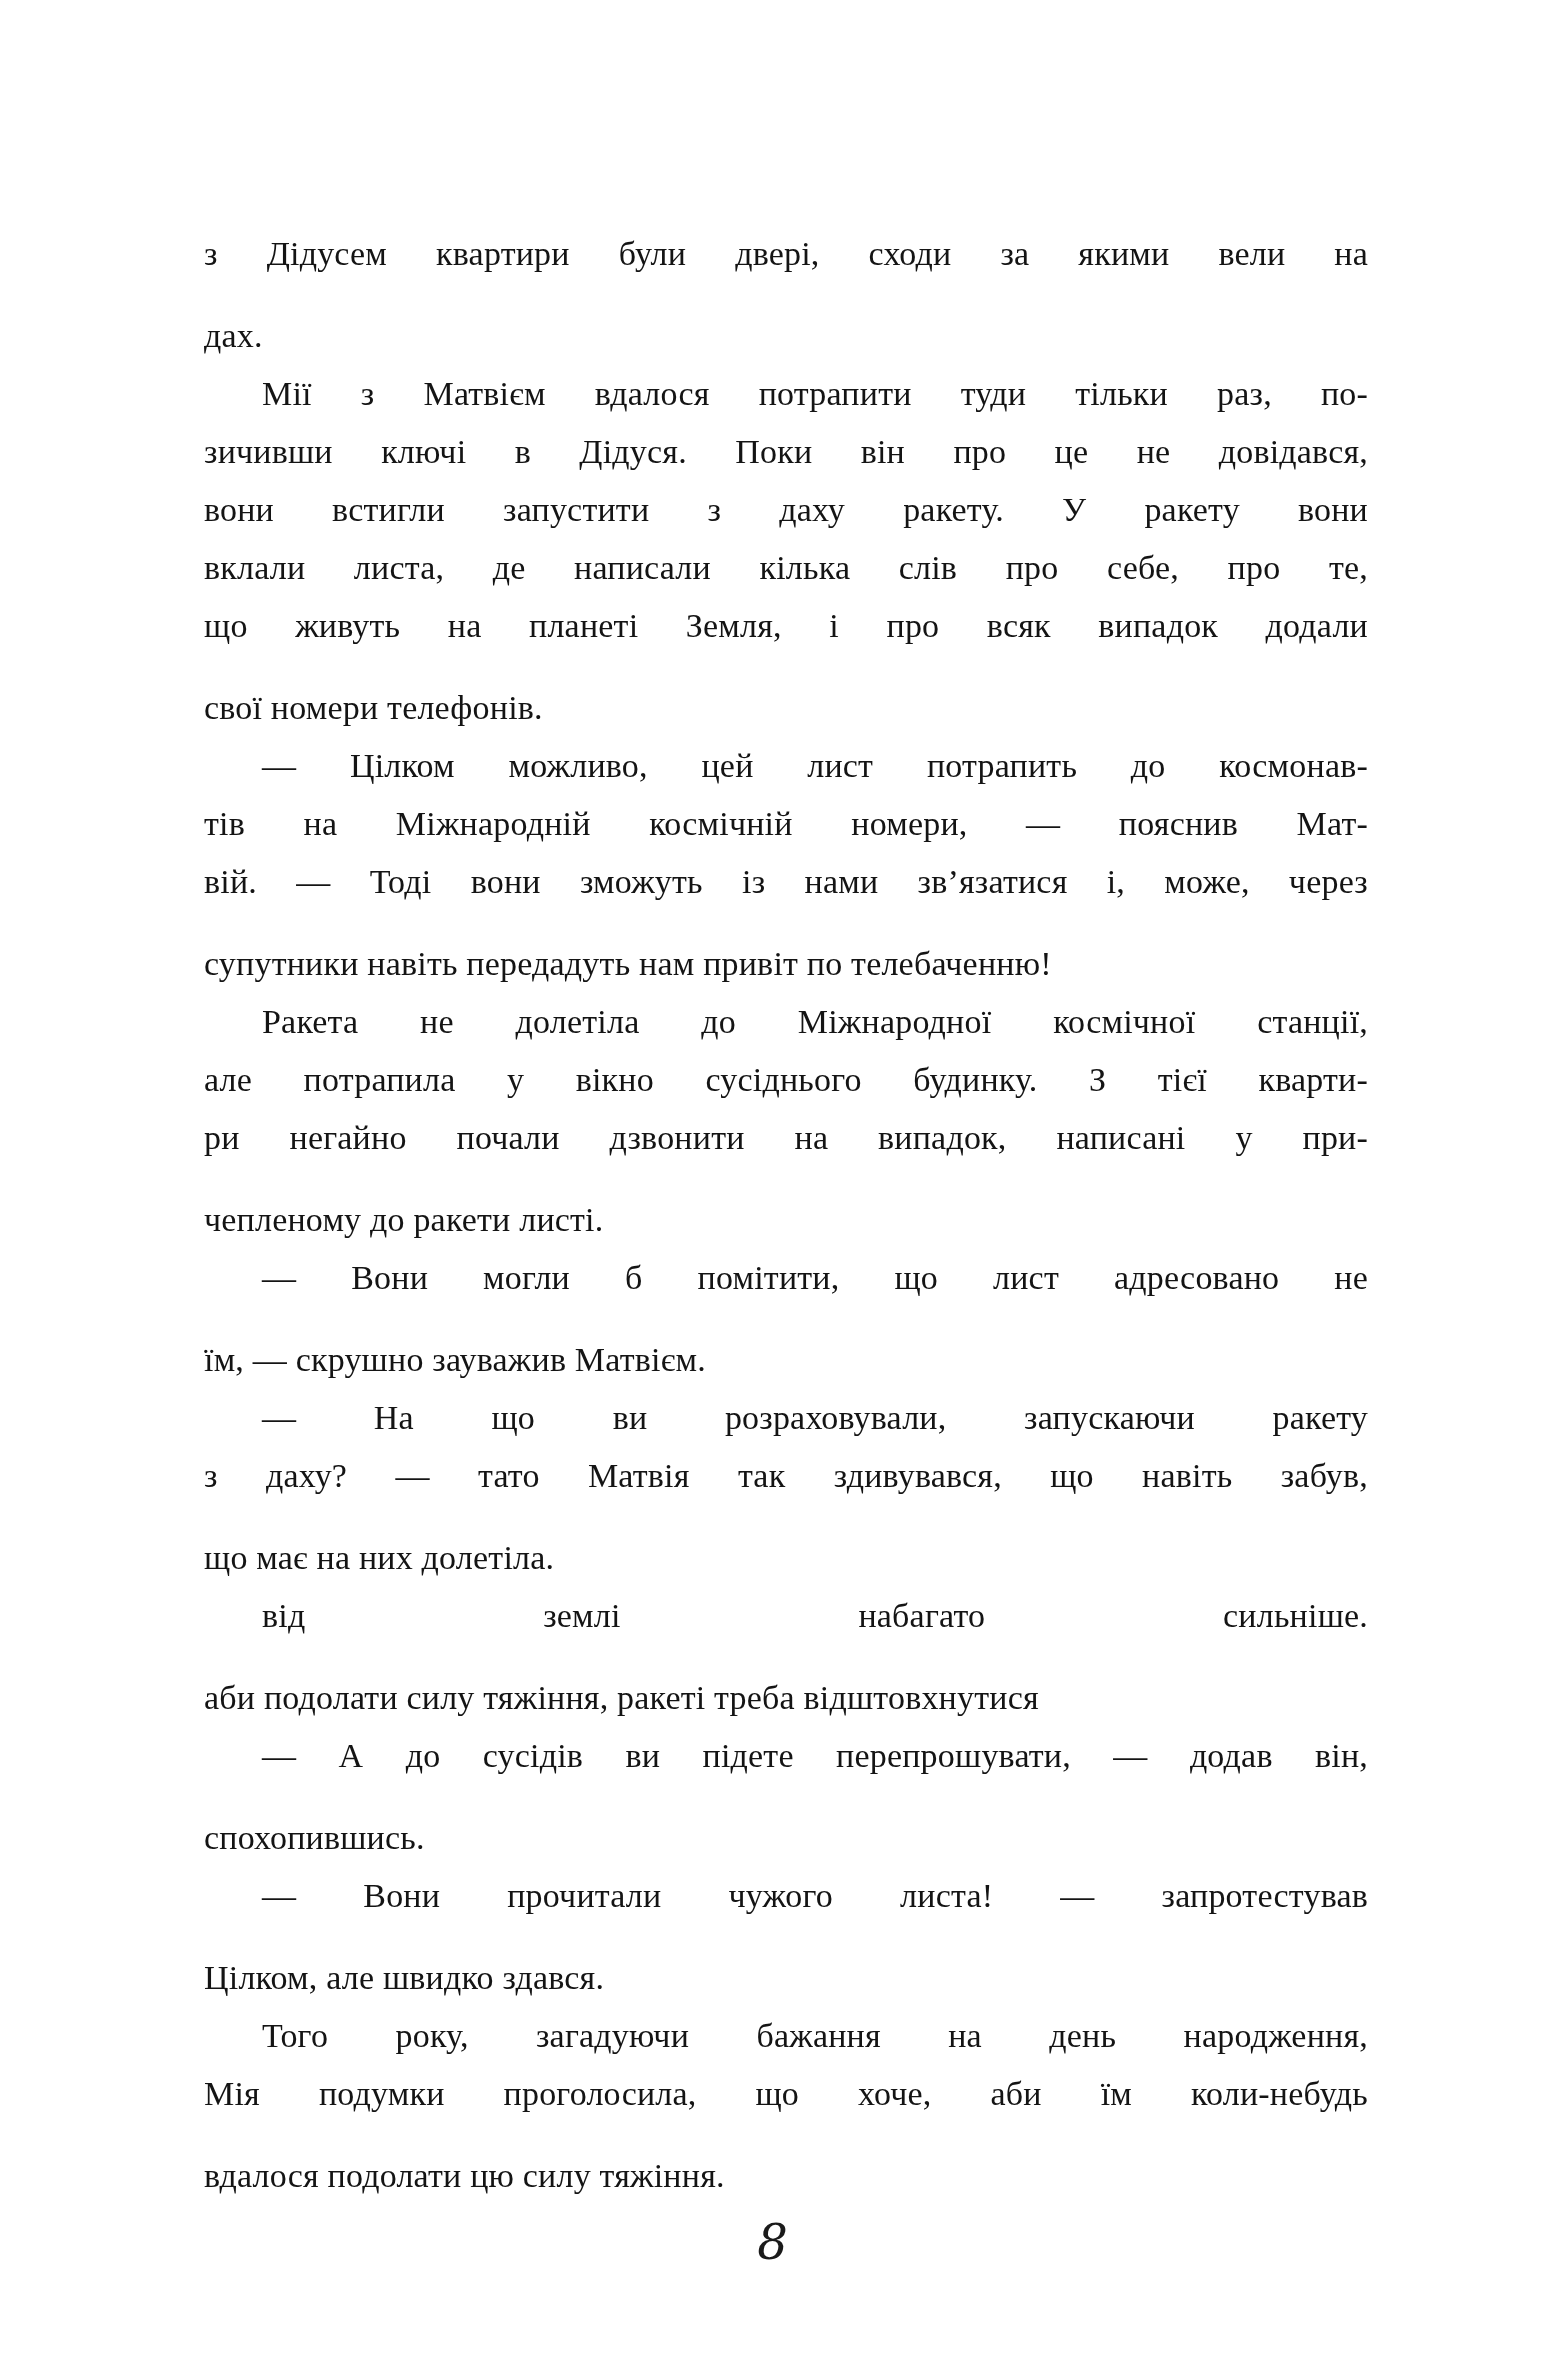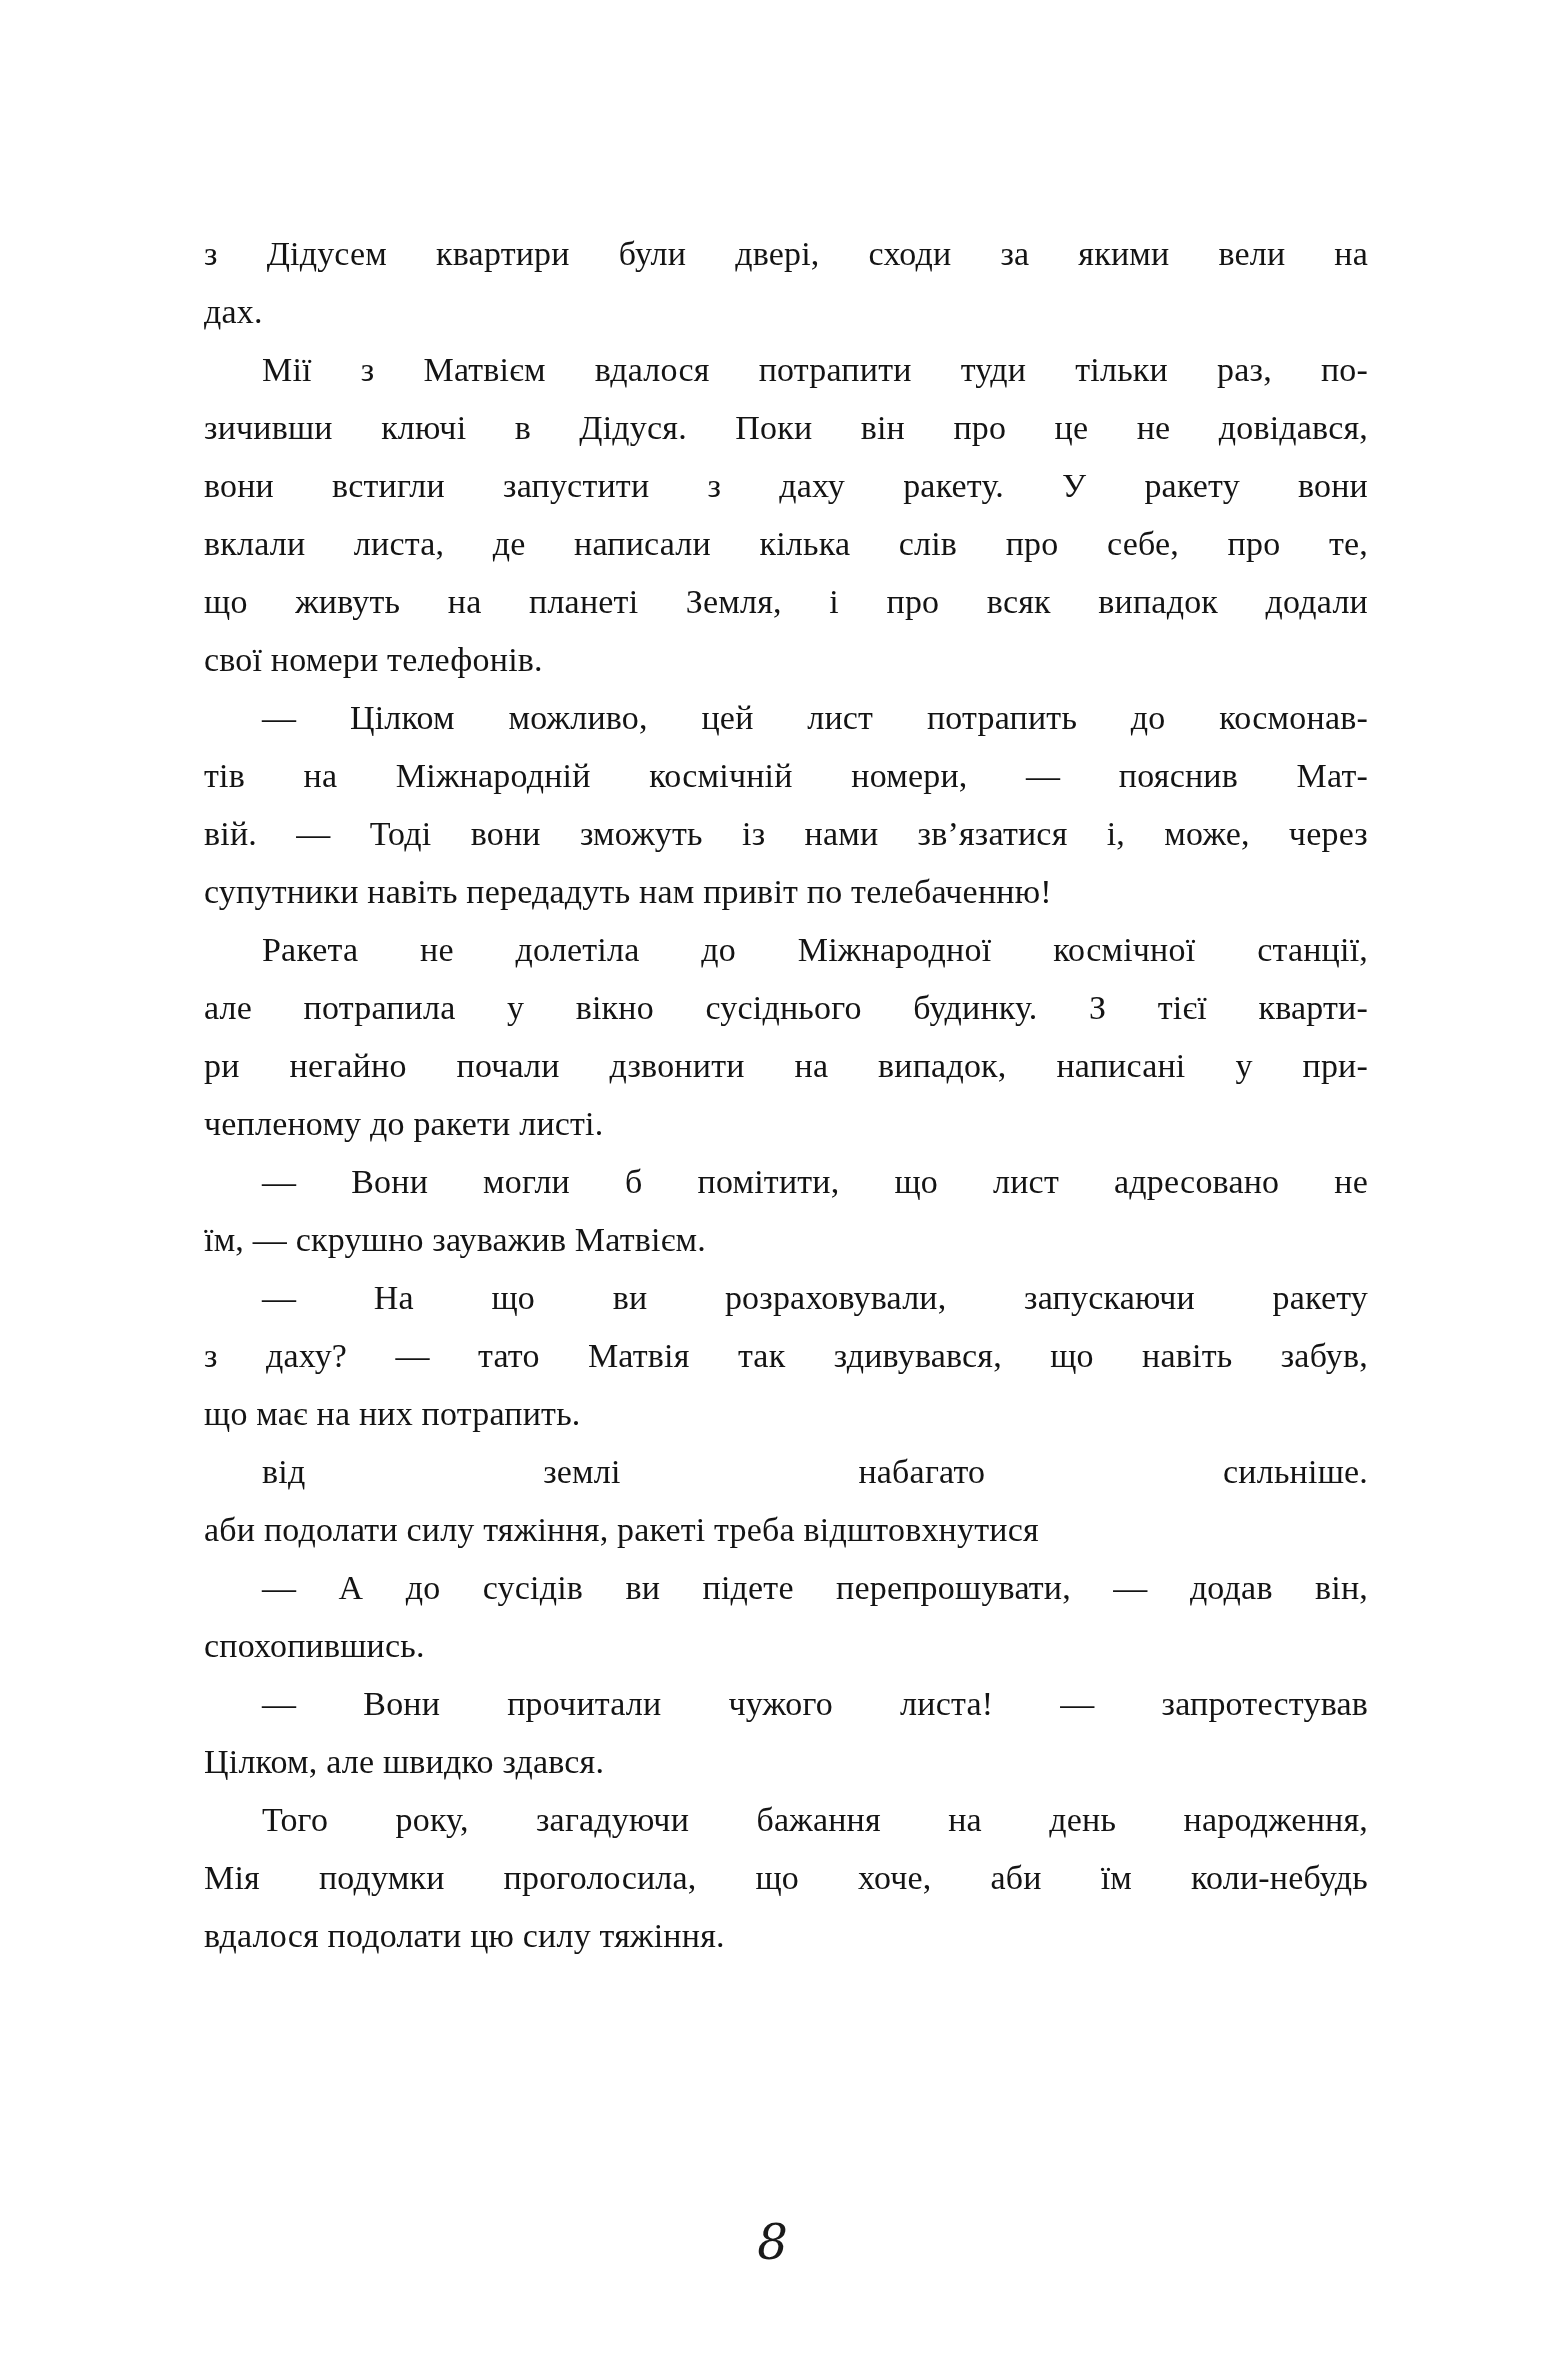--- a/index.html
+++ b/index.html
@@ -28,20 +28,21 @@
     font-family: "Liberation Serif", serif;
     font-size: 34px;
     line-height: 58px;
     color: #141414;
     text-align: justify;
     text-align-last: justify;
     letter-spacing: 0.2px;
   }
   .para .line:last-child {
     text-align-last: left;
+    margin-top: 24px;
   }
   .para.indent .line:first-child {
     text-indent: 58px;
   }
   .page-number {
     position: absolute;
     left: 0;
     top: 2214px;
     width: 1545px;
     text-align: center;
@@ -80,21 +81,21 @@
         <div class="line">ри негайно почали дзвонити на випадок, написані у при-</div>
         <div class="line">чепленому до ракети листі.</div>
       </div>
       <div class="para indent">
         <div class="line">— Вони могли б помітити, що лист адресовано не</div>
         <div class="line">їм, — скрушно зауважив Матвієм.</div>
       </div>
       <div class="para indent">
         <div class="line">— На що ви розраховували, запускаючи ракету</div>
         <div class="line">з даху? — тато Матвія так здивувався, що навіть забув,</div>
-        <div class="line">що має на них потрапить.</div>
+        <div class="line">що має на них долетіла.</div>
       </div>
       <div class="para indent">
         <div class="line">від землі набагато сильніше.</div>
         <div class="line">аби подолати силу тяжіння, ракеті треба відштовхнутися</div>
       </div>
       <div class="para indent">
         <div class="line">— А до сусідів ви підете перепрошувати, — додав він,</div>
         <div class="line">спохопившись.</div>
       </div>
       <div class="para indent">

